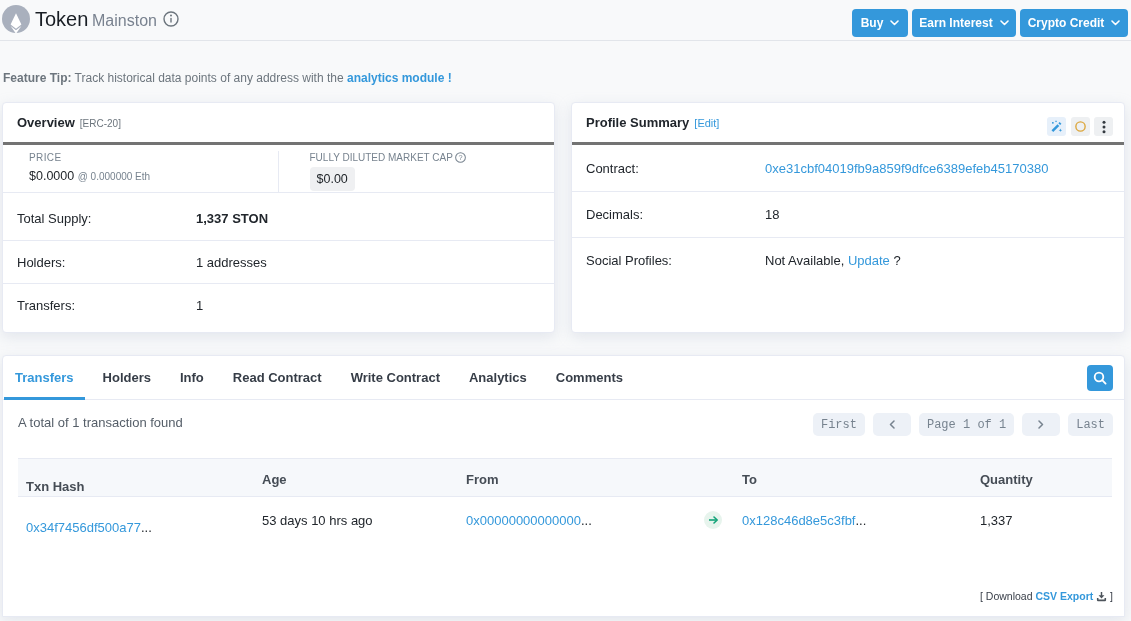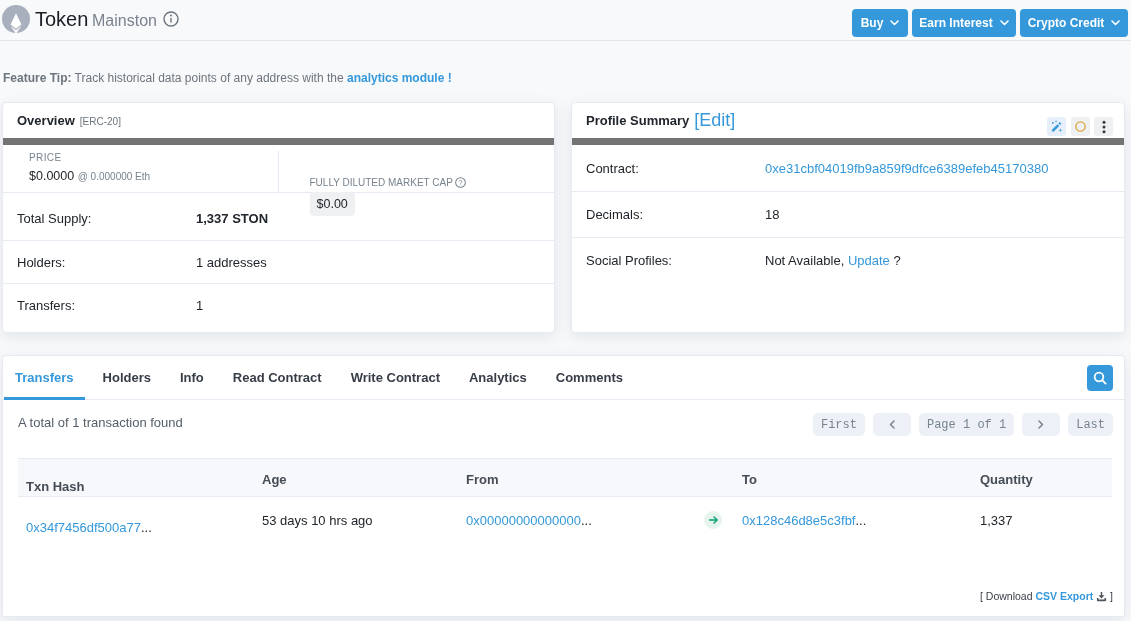--- a/index.html
+++ b/index.html
@@ -14,27 +14,27 @@
 .btn-blue { position:absolute; top:9px; height:28px; background:#3498db; border-radius:4px; color:#fff; font-size:12px; font-weight:bold; display:flex; align-items:center; justify-content:center; gap:7px; }
 
 .tip { position:absolute; left:3px; top:71px; font-size:12px; color:#6c757d; }
 .tip b { color:#6c757d; }
 .tip a { color:#3498db; font-weight:bold; }
 
 .card { position:absolute; background:#fff; border:1px solid #e7eaf3; border-radius:4px; box-shadow:0 4px 14px rgba(170,180,200,.28); }
 .card1 { left:2px; top:102px; width:553px; height:231px; }
 .card2 { left:571px; top:102px; width:554px; height:231px; }
 .card3 { left:2px; top:355px; width:1123px; height:262px; border-radius:4px 4px 0 0; }
-.card-head { height:42px; border-bottom:7px solid #737373; padding:0 14px; display:flex; align-items:center; font-size:13px; font-weight:bold; color:#21262c; }
+.card-head { height:42px; border-bottom:3px solid #737373; padding:0 14px; display:flex; align-items:center; font-size:13px; font-weight:bold; color:#21262c; }
 .card-head .tag { font-size:10px; color:#6c757d; font-weight:normal; margin-left:5px; position:relative; top:0.5px; }
-.card-head a.edit { color:#3498db; font-weight:normal; margin-left:5px; font-size:18px; }
+.card-head a.edit { color:#3498db; font-weight:normal; margin-left:5px; font-size:11px; }
 
 .pricerow { display:flex; height:48px; border-bottom:1px solid #e7eaf3;padding-left:12px; }
 .pricerow .pcol { width:50%; padding:7px 14px 0 14px; }
-.pricerow .pcol.right { padding-left:25px;margin-top:25px; }
+.pricerow .pcol.right { padding-left:25px; }
 .plabel { font-size:10px; color:#77838f; letter-spacing:.4px; }
 .pvalue { margin-top:6px; font-size:12.5px; font-weight:normal; color:#1d2227; }
 .pvalue .eth { font-size:10px; color:#77838f; font-weight:normal; }
 .badge { display:inline-block; margin-top:4px; background:#eff0f2; border-radius:4px; padding:5px 7px; font-size:12.5px; font-weight:normal; color:#1d2227; }
 
 .crow { display:flex; align-items:center; padding:0 14px; }
 .crow + .crow { border-top:1px solid #e7eaf3; }
 .crow .lbl { width:179px; font-size:13px; color:#21262c; }
 .crow .val { font-size:13px; color:#21262c; }
 .crow .val b { font-weight:bold; }

